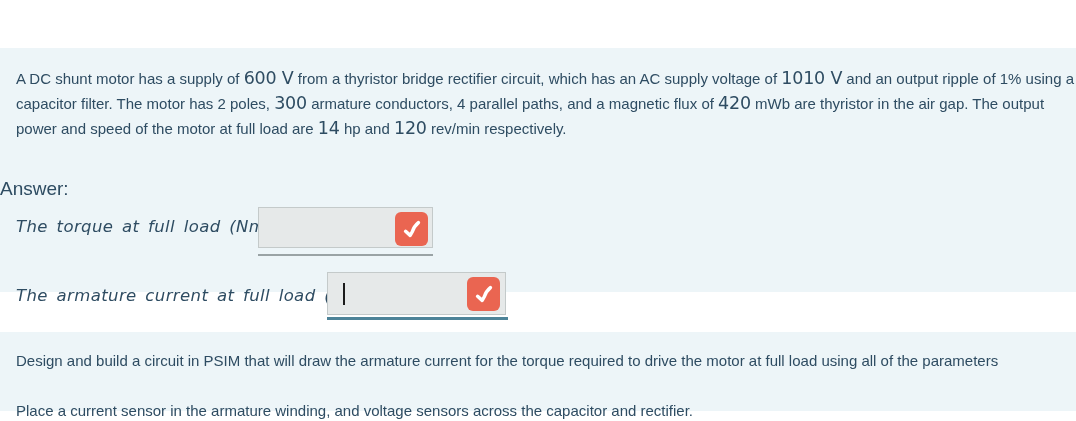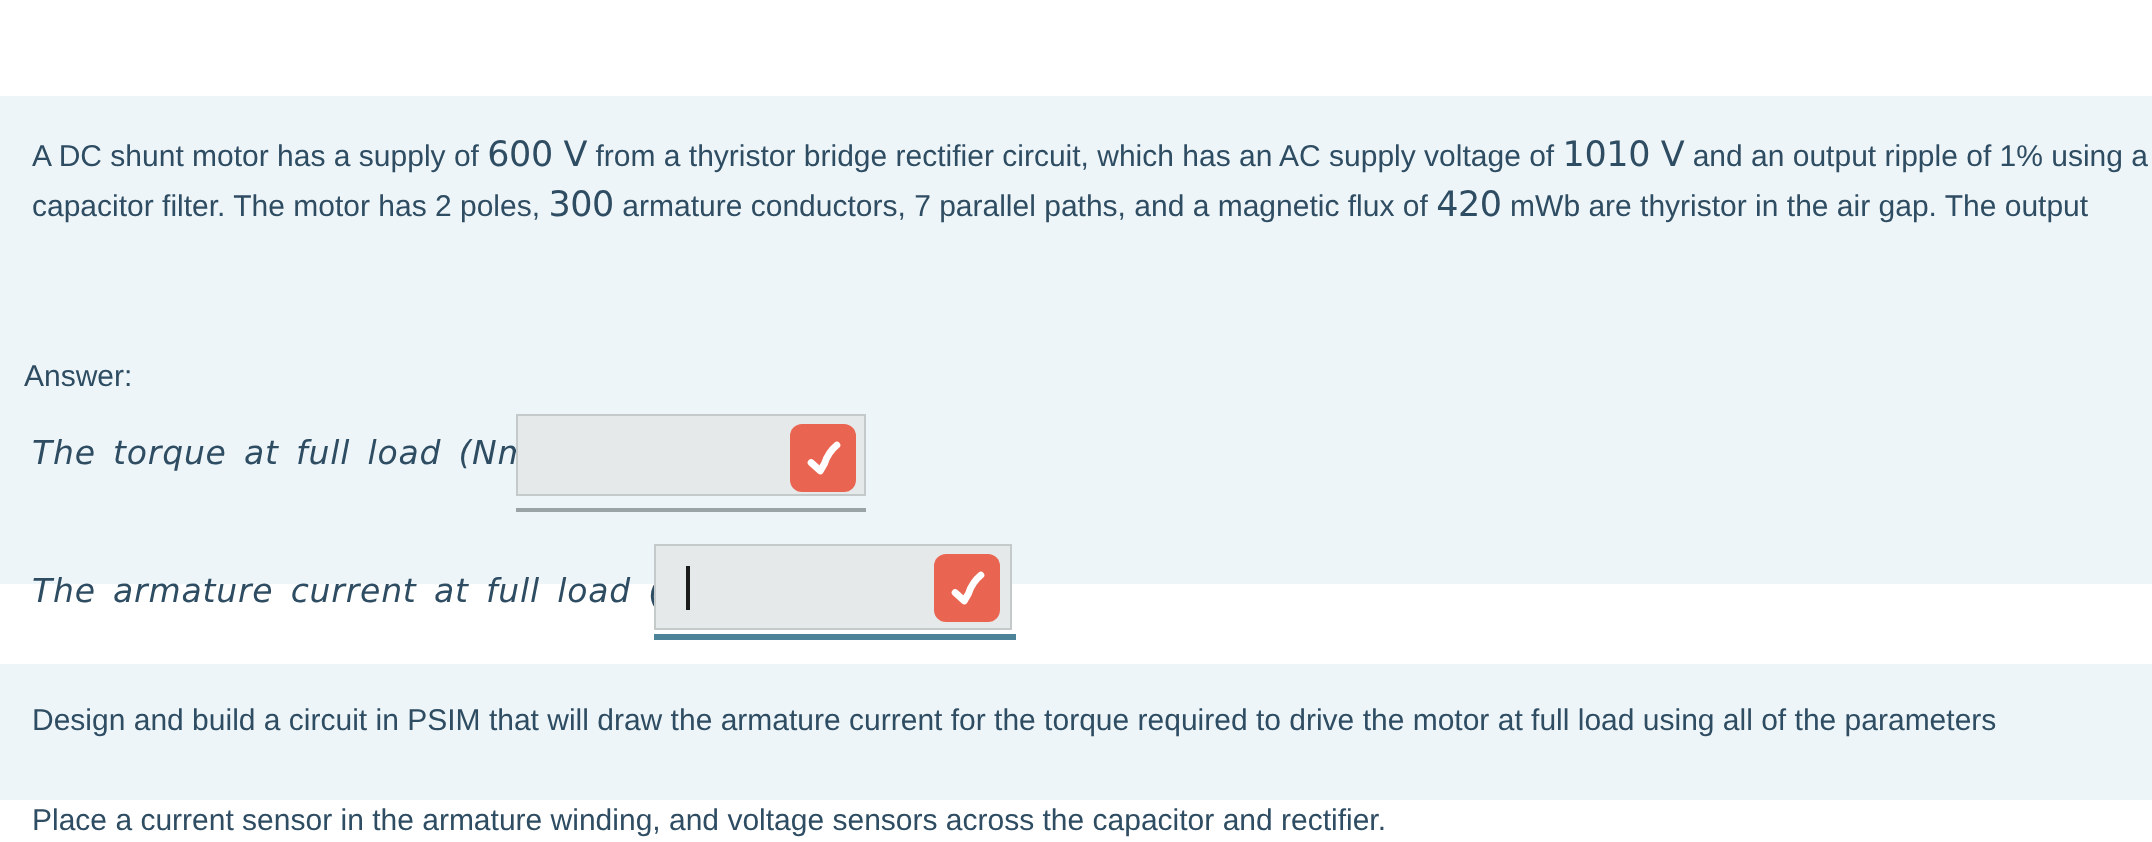--- a/index.html
+++ b/index.html
@@ -4,31 +4,31 @@
 <style>
   html,body{margin:0;padding:0;}
   body{
     width:1076px;height:421px;position:relative;overflow:hidden;
     background:#ffffff;
     font-family:"Liberation Sans",sans-serif;
     color:var(--text,#2e4c62);
   }
   .section{position:absolute;left:0;width:1076px;background:var(--section_bg,#edf5f8);}
   #section-question{top:8px;height:244px;margin-top:40px;}
-  #section-task{top:332px;height:68px;}
+  #section-task{top:332px;height:79px;}
   .qline{
     position:absolute;left:16px;white-space:nowrap;
     font-size:15px;line-height:25px;color:var(--text,#2e4c62);
   }
   .qline .math{
     font-family:"DejaVu Sans",sans-serif;
     font-size:17.5px;
     letter-spacing:-0.2px;
   }
-  .answer-label{position:absolute;left:12px;top:131px;font-size:15px;line-height:20px;}
+  .answer-label{position:absolute;left:0;top:131px;font-size:19px;line-height:20px;}
   .math-label{
     position:absolute;left:16px;white-space:nowrap;
     font-style:italic;font-family:"DejaVu Sans",sans-serif;
     font-size:16.5px;letter-spacing:0.4px;word-spacing:3px;
     color:var(--text,#2e4c62);
   }
   #label-torque{top:169px;}
   #label-current{top:238px;}
   .answer-field{
     position:absolute;box-sizing:border-box;
@@ -59,21 +59,22 @@
     position:absolute;left:16px;white-space:nowrap;
     font-size:15px;line-height:25px;color:var(--text,#2e4c62);
   }
 </style>
 </head>
 <body>
 
 <div class="section" id="section-question">
 
   <div class="qline" style="top:18px;"><span>A DC shunt motor has a supply of </span><span class="math">600 V</span><span> from a thyristor bridge rectifier circuit, which has an AC supply voltage of </span><span class="math">1010 V</span><span> and an output ripple of 1% using a</span></div>
-  <div class="qline" style="top:43px;"><span>capacitor filter. The motor has 2 poles, </span><span class="math">300</span><span> armature conductors, 7 parallel paths, and a magnetic flux of </span><span class="math">420</span><span> mWb are thyristor in the air gap. The output</span></div>
+  <div class="qline" style="top:43px;"><span>capacitor filter. The motor has 2 poles, </span><span class="math">300</span><span> armature conductors, 4 parallel paths, and a magnetic flux of </span><span class="math">420</span><span> mWb are thyristor in the air gap. The output</span></div>
+  <div class="qline" style="top:68px;"><span>power and speed of the motor at full load are </span><span class="math">14</span><span> hp and </span><span class="math">120</span><span> rev/min respectively.</span></div>
 
   <div class="answer-label">Answer:</div>
 
   <div class="math-label" id="label-torque">The torque at full load (Nm) =</div>
 
   <div class="answer-field" id="field-torque">
     <input type="text" value="" style="">
     <button class="checkbtn">
       <svg width="22" height="22" viewBox="0 0 24 24">
         <path d="M5 14.5 L10 19 L12.3 15 Q14.2 9 19 5" fill="none" stroke="#ffffff" stroke-width="3.8" stroke-linecap="round" stroke-linejoin="round"></path>

